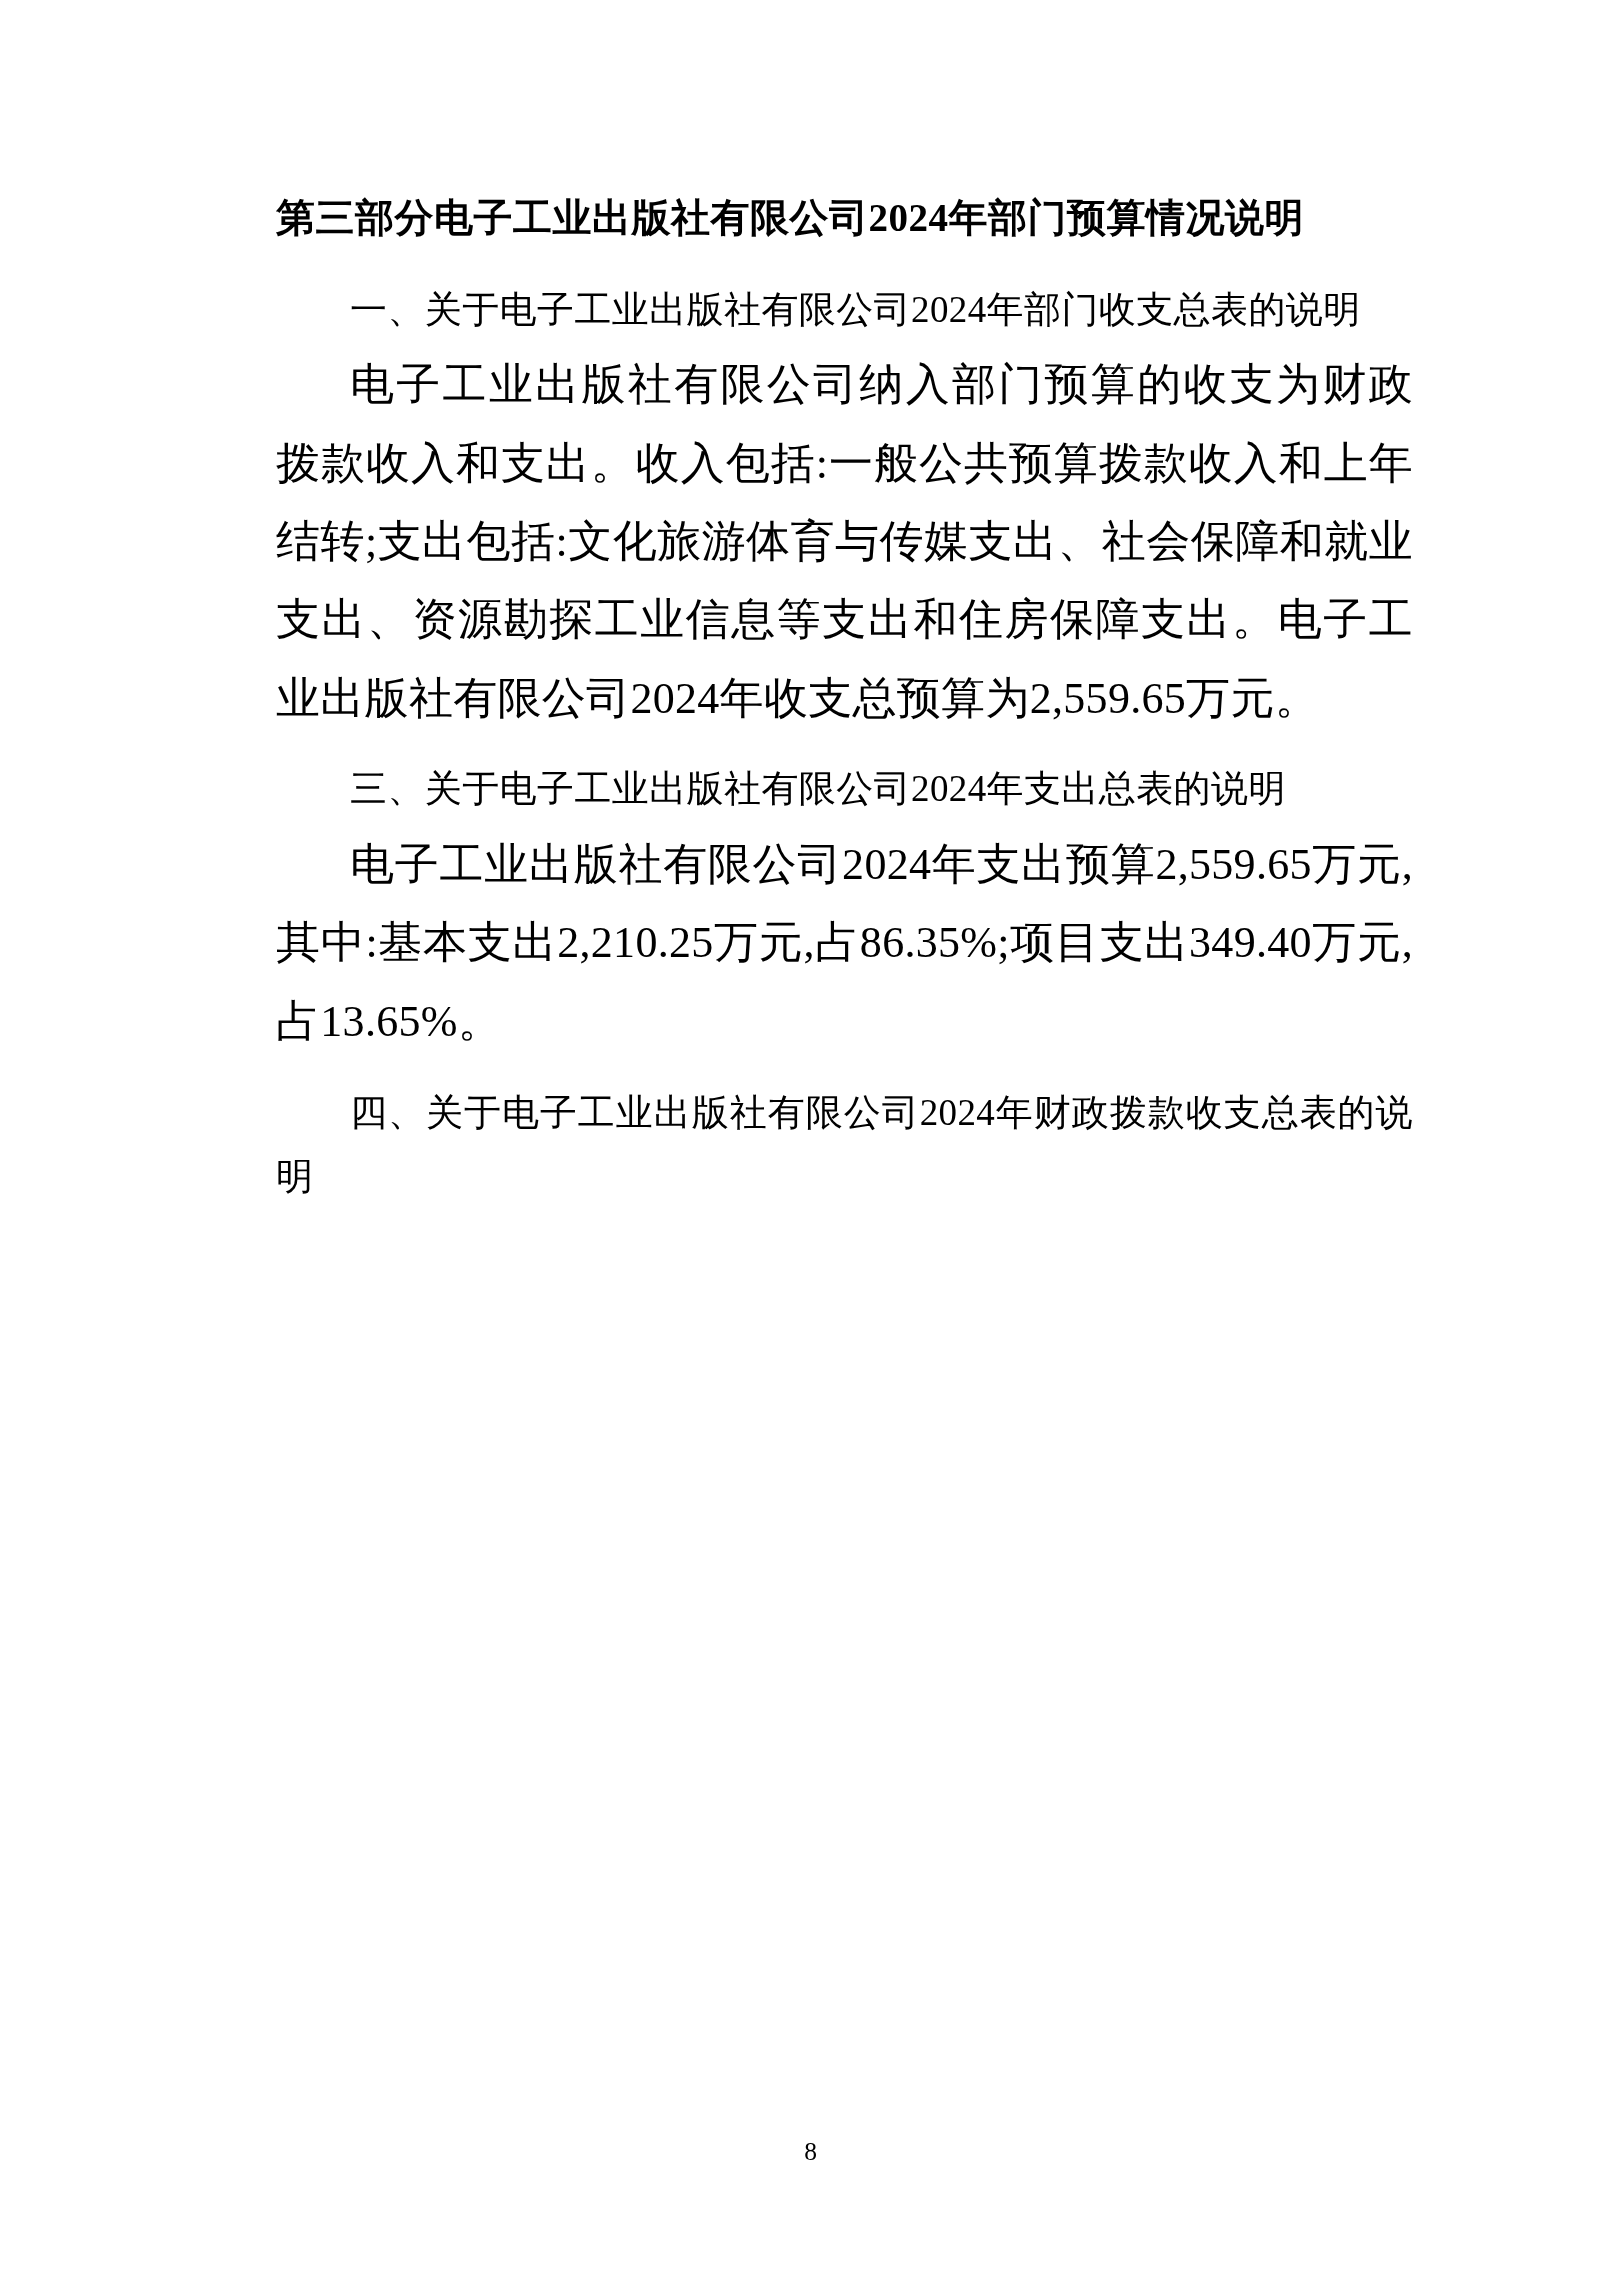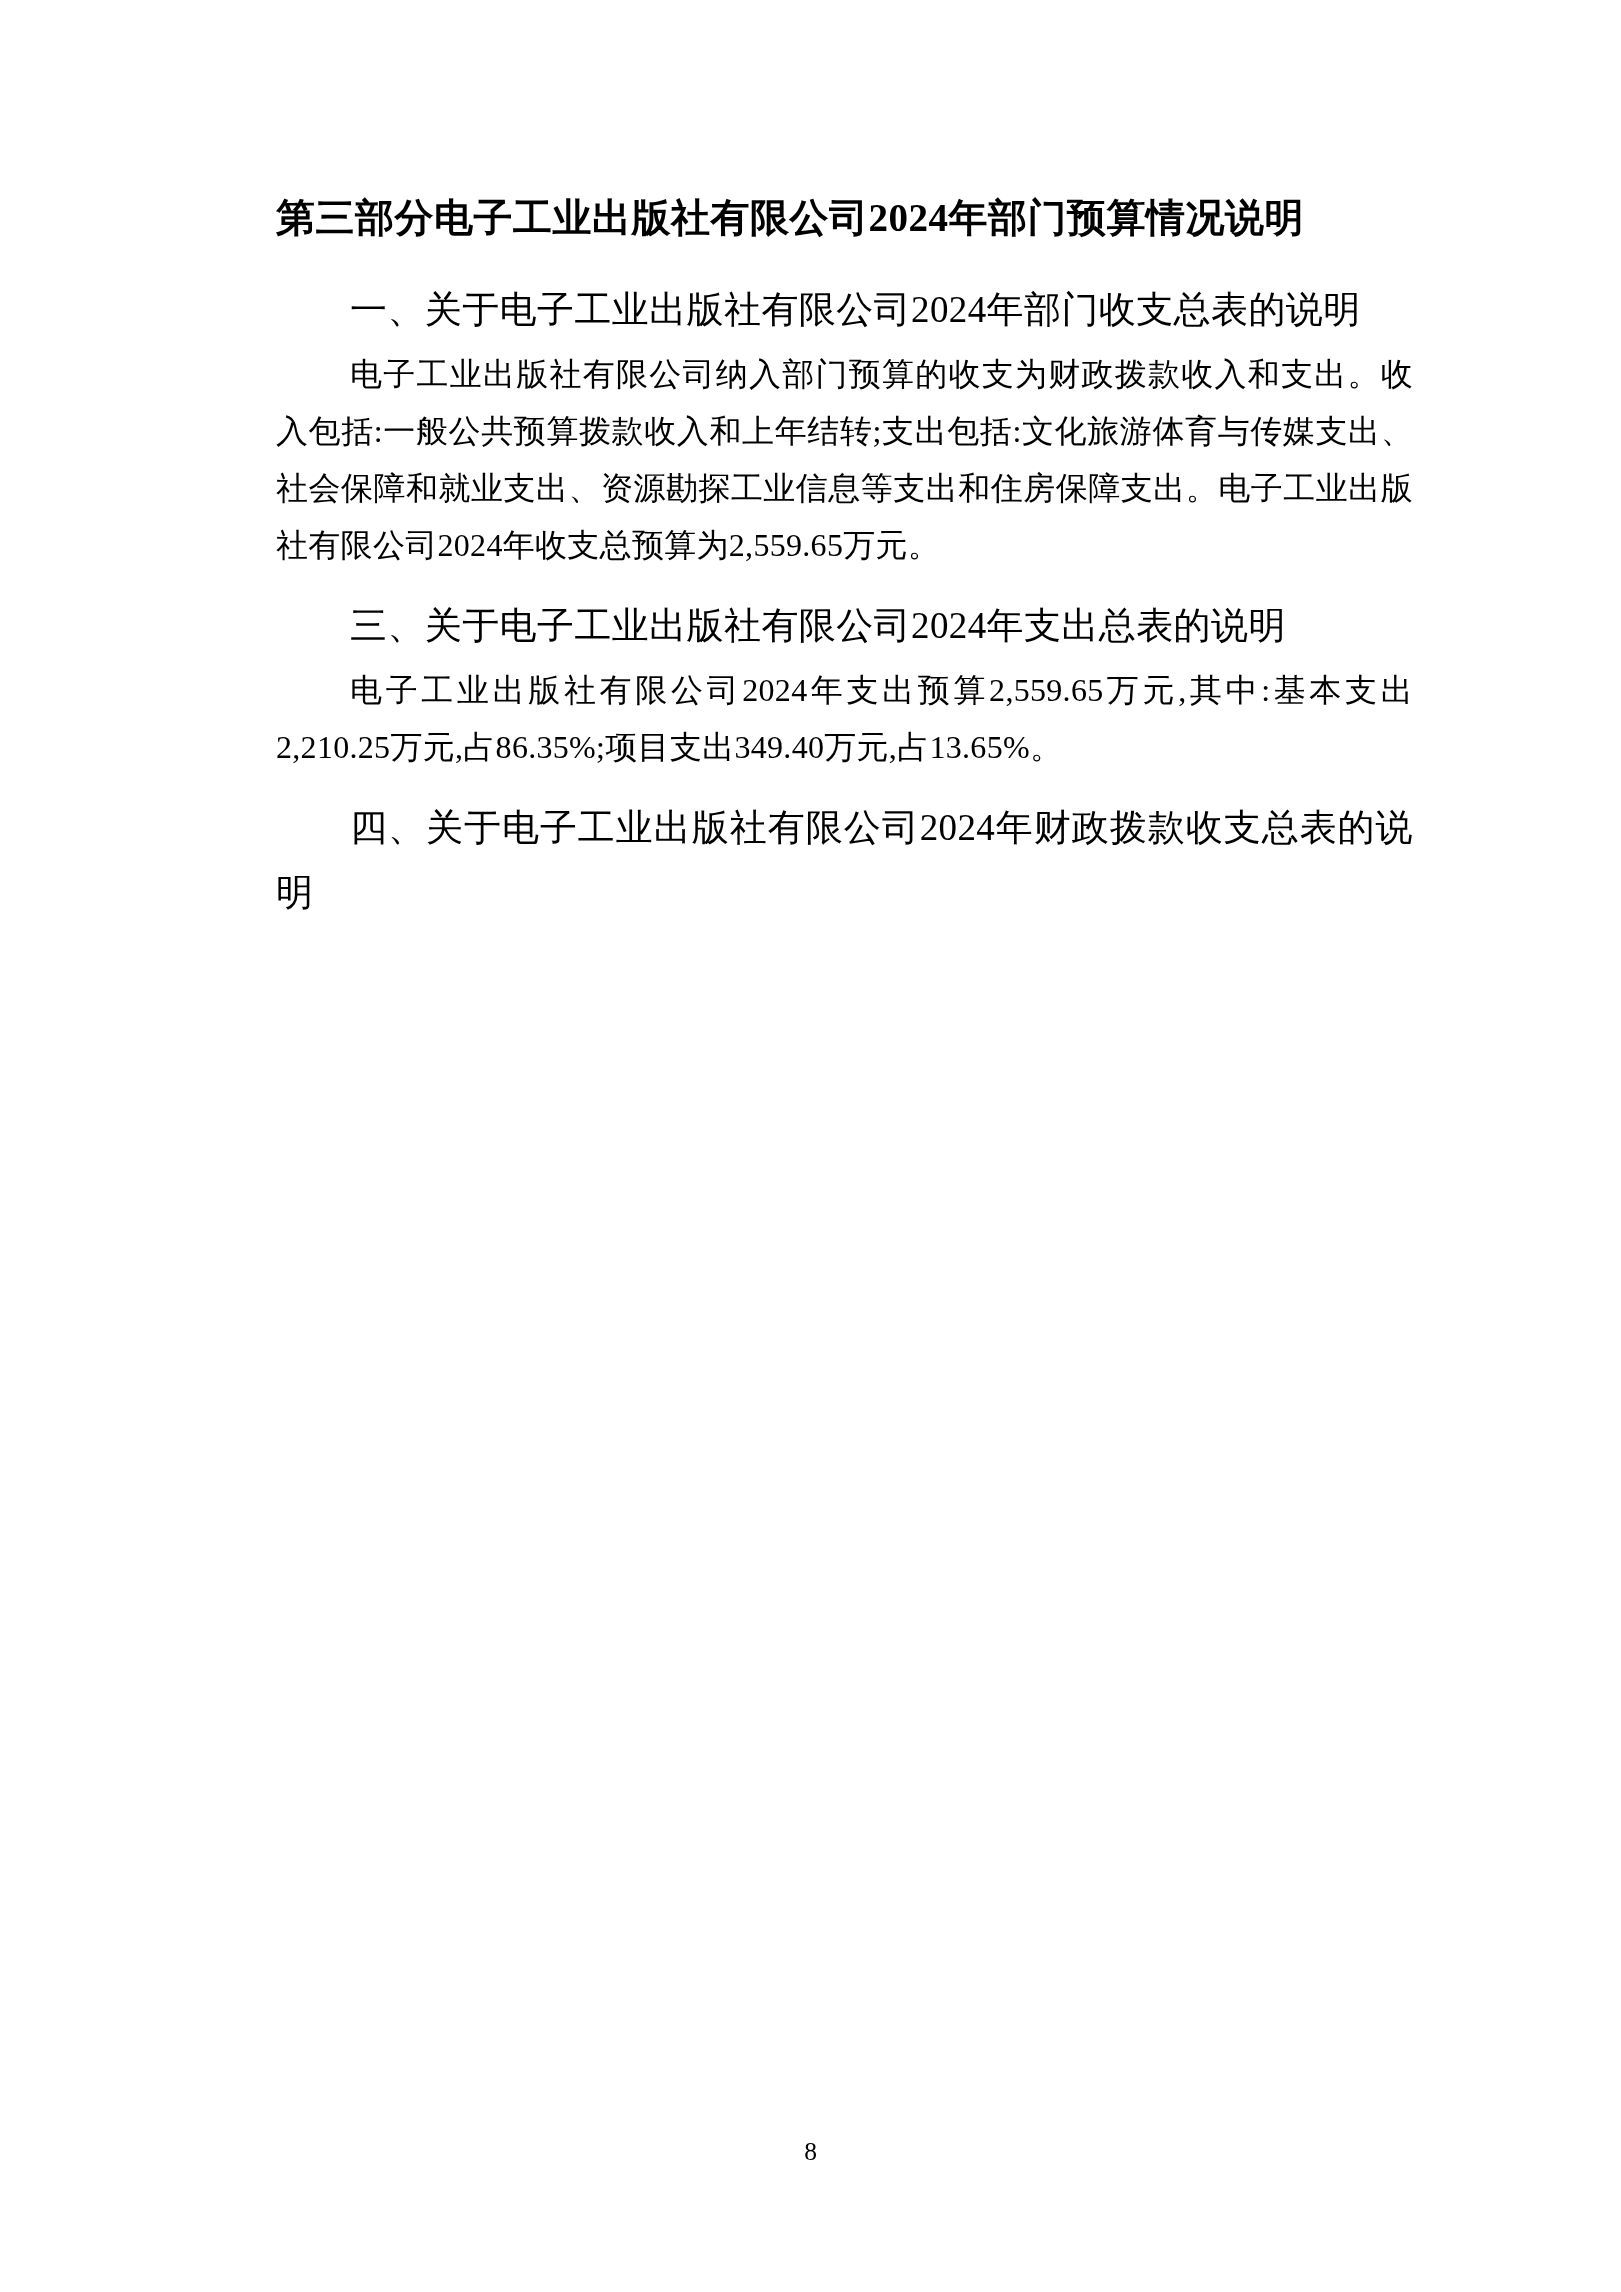--- a/index.html
+++ b/index.html
@@ -42,21 +42,21 @@
     font-size: 37px;
     font-weight: normal;
     line-height: 1.75;
     margin: 0 0 3.9px 0;
     text-indent: 74px;
     text-align: justify;
     text-justify: inter-ideograph;
     letter-spacing: 0.4px;
   }
   .para {
-    font-size: 32px;
+    font-size: 44px;
     line-height: 1.78;
     margin: 0 0 5.9px 0;
     text-indent: 74px;
     text-align: justify;
     text-justify: inter-ideograph;
     letter-spacing: 0.3px;
   }
   .block {
     margin-bottom: 19.6px;
   }

